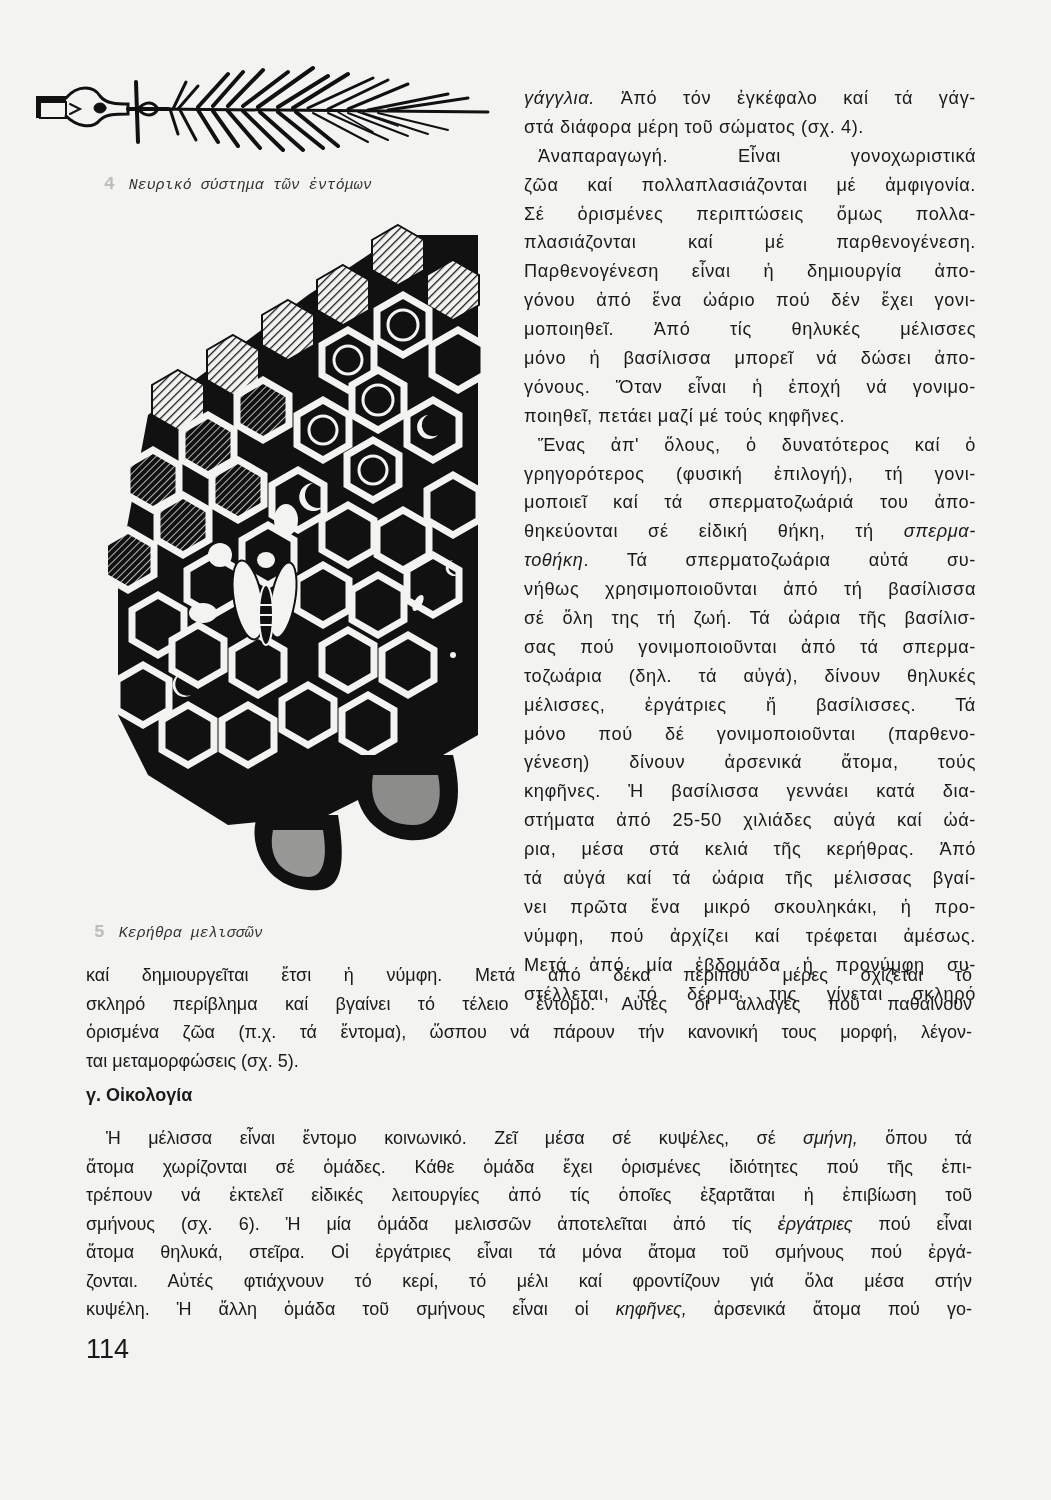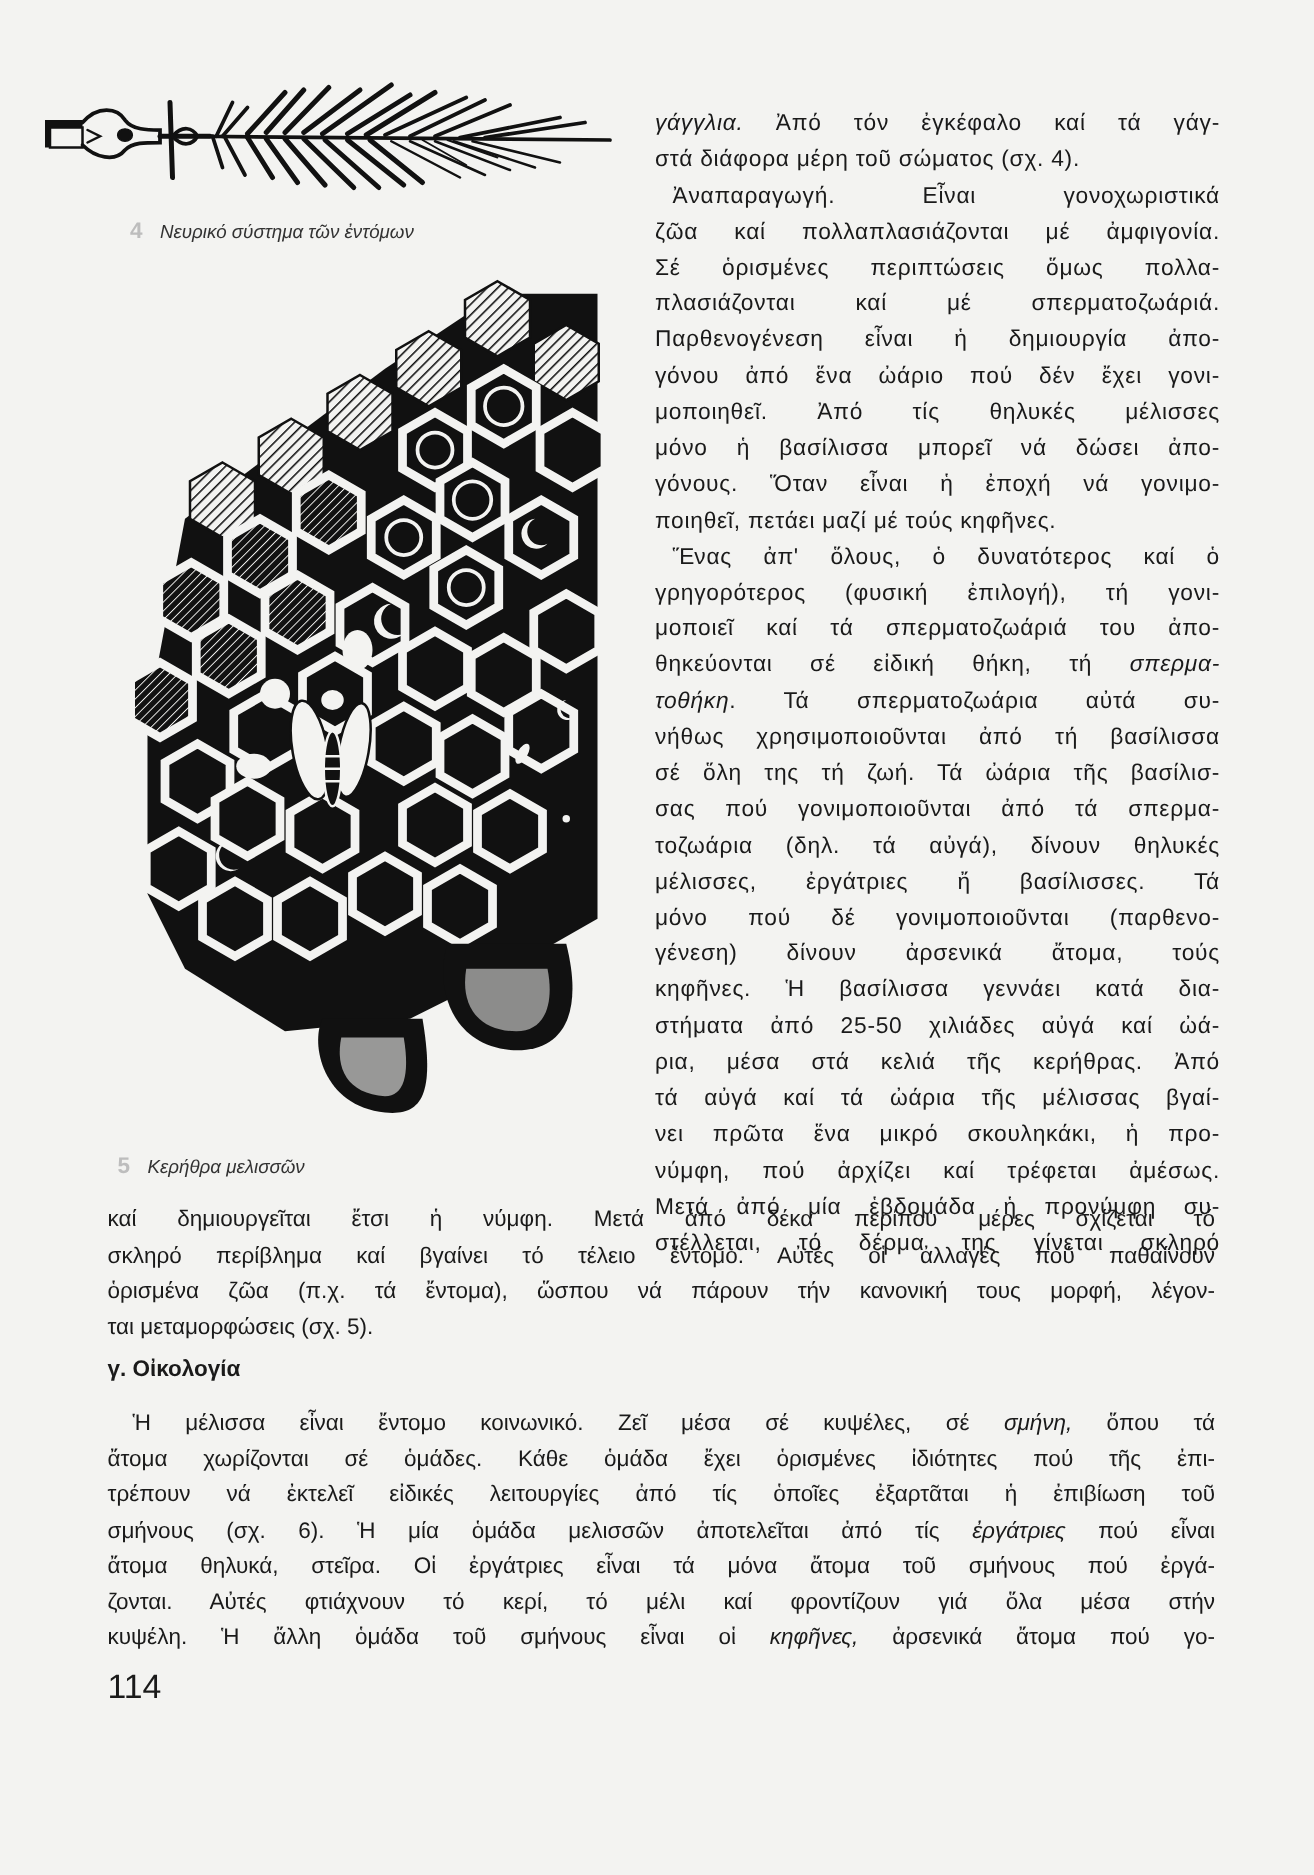--- a/index.html
+++ b/index.html
@@ -10,21 +10,21 @@
     color: #1a1a1a;
     position: relative;
   }
   .page { position: absolute; inset: 0; }
   .fig { position: absolute; }
   .fig svg { display: block; }
   #fig4 { left: 28px; top: 62px; width: 470px; height: 100px; }
   #fig5 { left: 108px; top: 215px; width: 380px; height: 680px; }
   .caption {
     position: absolute;
-    font-family: Liberation Sans, sans-serif;
+    font-family: Liberation Mono, monospace;
     font-style: italic;
     font-size: 15px;
     color: #333;
     white-space: nowrap;
   }
   .caption .num {
     font-style: normal; font-weight: bold; color: #bdbdbd;
     font-size: 18px; margin-right: 14px;
   }
   #cap4 { left: 104px; top: 174px; }
@@ -201,21 +201,21 @@
   <div class="caption" id="cap5">
     <span class="num">5</span><span>Κερήθρα μελισσῶν</span>
   </div>
 
   <div class="col-right" id="right-col">
       <span class="line"><span class="i">γάγγλια.</span><span> Ἀπό τόν ἐγκέφαλο καί τά γάγ-</span></span>
       <span class="line last"><span>στά διάφορα μέρη τοῦ σώματος (σχ. 4).</span></span>
       <span class="line indent"><span class="b">Ἀναπαραγωγή.</span><span> Εἶναι γονοχωριστικά</span></span>
       <span class="line"><span>ζῶα καί πολλαπλασιάζονται μέ ἀμφιγονία.</span></span>
       <span class="line"><span>Σέ ὁρισμένες περιπτώσεις ὅμως πολλα-</span></span>
-      <span class="line"><span>πλασιάζονται καί μέ </span><span class="b">σπερματοζωάριά.</span></span>
+      <span class="line"><span>πλασιάζονται καί μέ </span><span class="b">παρθενογένεση.</span></span>
       <span class="line"><span>Παρθενογένεση εἶναι ἡ δημιουργία ἀπο-</span></span>
       <span class="line"><span>γόνου ἀπό ἕνα ὠάριο πού δέν ἔχει γονι-</span></span>
       <span class="line"><span>μοποιηθεῖ. Ἀπό τίς θηλυκές μέλισσες</span></span>
       <span class="line"><span>μόνο ἡ βασίλισσα μπορεῖ νά δώσει ἀπο-</span></span>
       <span class="line"><span>γόνους. Ὅταν εἶναι ἡ ἐποχή νά γονιμο-</span></span>
       <span class="line last"><span>ποιηθεῖ, πετάει μαζί μέ τούς κηφῆνες.</span></span>
       <span class="line indent"><span>Ἕνας ἀπ' ὅλους, ὁ δυνατότερος καί ὁ</span></span>
       <span class="line"><span>γρηγορότερος (φυσική ἐπιλογή), τή γονι-</span></span>
       <span class="line"><span>μοποιεῖ καί τά σπερματοζωάριά του ἀπο-</span></span>
       <span class="line"><span>θηκεύονται σέ εἰδική θήκη, τή </span><span class="i">σπερμα-</span></span>

